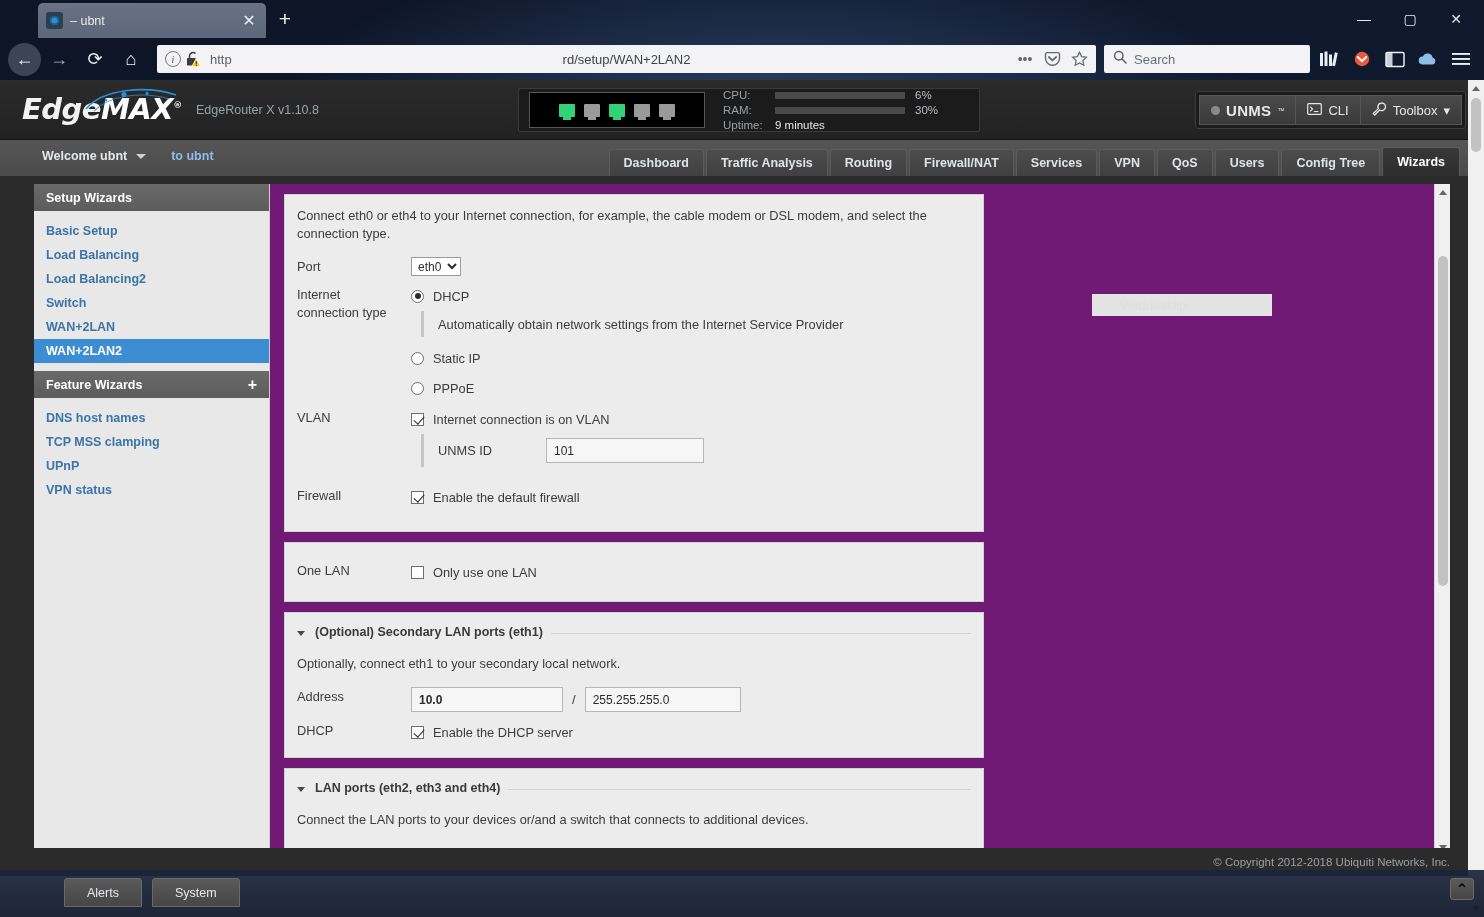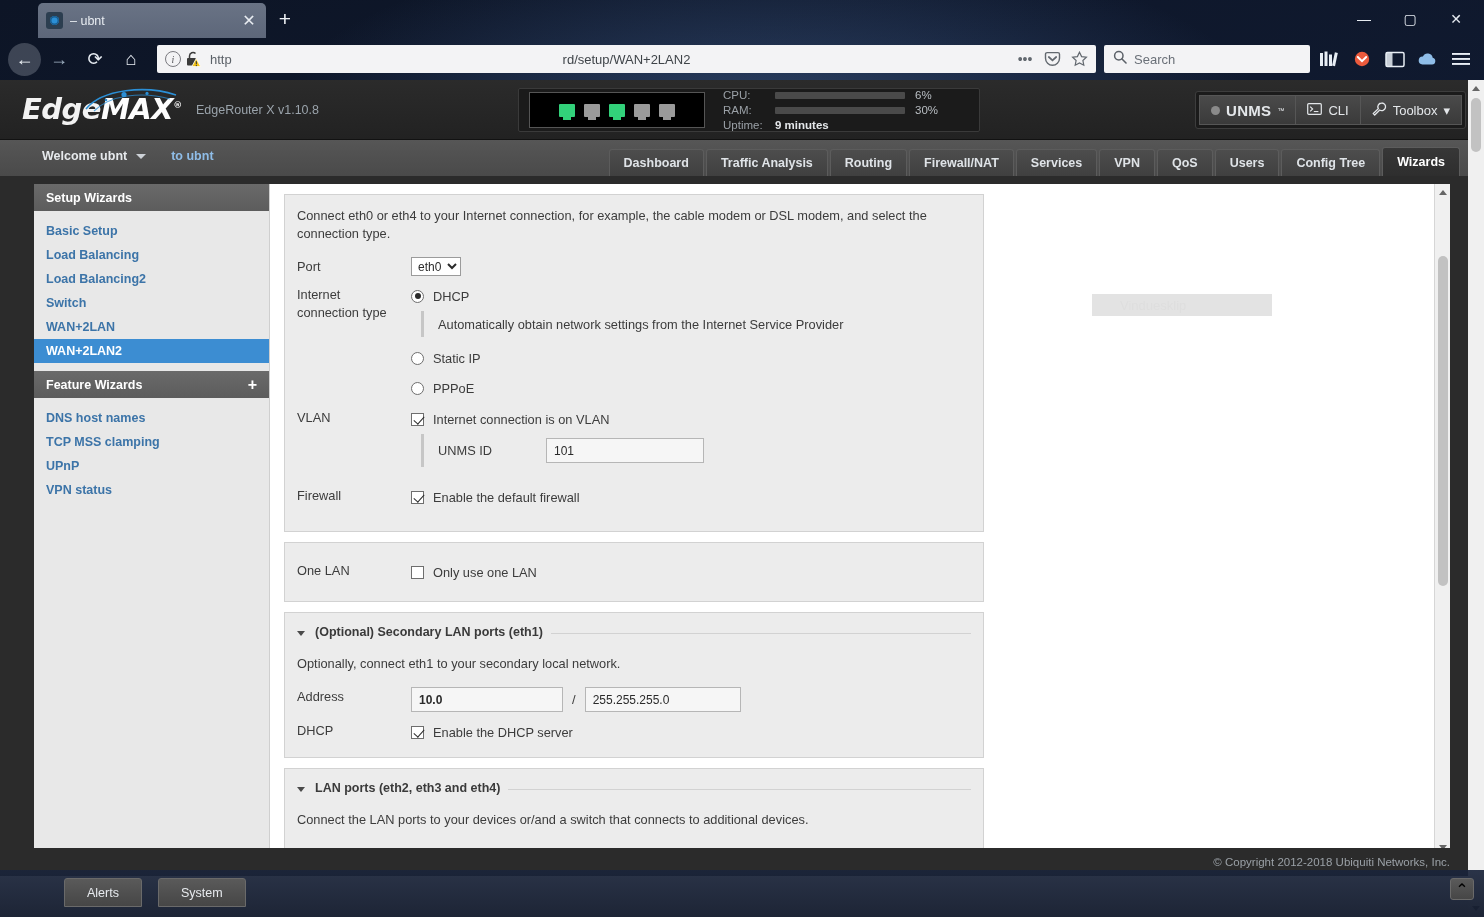--- a/index.html
+++ b/index.html
@@ -149,21 +149,21 @@
     background: inherit;
   }
   .port.on { background: #32d17a; }
   .port.off { background: #9a9a9a; }
   .metrics { margin-left: 18px; font-size: 11.5px; color: #9aa0a6; line-height: 15px; }
   .mrow { display: flex; align-items: center; height: 15px; }
   .mlab { width: 52px; flex: 0 0 auto; }
   .mbar { width: 130px; height: 7px; background: #4a4a4a; border-radius: 1px; overflow: hidden; }
   .mfill { height: 100%; background: #2b8fd6; }
   .mval { margin-left: 10px; color: #b9bec3; }
-  .muptime { color: #e4e7ea; font-weight: bold; margin-left: 0; }
+  .muptime { color: #e4e7ea; font-weight: normal; margin-left: 0; }
 
   .hdr-right {
     position: absolute; right: 18px; top: 11px; height: 38px;
     background: #1b1b1b; border: 1px solid #3d3d3d; border-radius: 3px;
     display: flex; align-items: flex-start; padding: 3px;
   }
   .hbtn {
     height: 30px; display: flex; align-items: center; gap: 6px; padding: 0 11px;
     background: linear-gradient(180deg,#4a4a4a,#3a3a3a);
     border: 1px solid #565656; color: #e4e7ea; font-size: 13px; cursor: pointer;
@@ -202,21 +202,21 @@
   }
   .side-plus { font-size: 16px; font-weight: bold; color: #fff; cursor: pointer; line-height: 1; }
   .side-list { padding: 8px 0; }
   .side-item {
     height: 24px; display: flex; align-items: center; padding: 0 12px;
     color: #3c74a8; font-size: 12.5px; font-weight: bold; cursor: pointer;
   }
   .side-item.sel { background: #3c8dd2; color: #fff; }
 
   
-  .main { flex: 1 1 auto; position: relative; background: #ffffff; overflow: hidden; }
+  .main { flex: 1 1 auto; position: relative; background: #701a75; overflow: hidden; }
   .watermark {
     position: absolute; left: 822px; top: 110px; width: 180px; height: 22px;
     color: #dedede; font-size: 13px; display: flex; align-items: center; padding-left: 28px;
     background: #e3e3e3;
   }
   .form { position: absolute; left: 14px; top: 0; width: 700px; padding: 10px 0 0 0; }
 
   .fieldset {
     border: 1px solid #d2d2d2; background: #ececec; margin-bottom: 10px; padding: 12px 12px 14px 12px;
   }
@@ -298,21 +298,21 @@
     position: absolute; right: 0; top: 0; width: 16px; height: 837px; background: #f0f0f0;
   }
   .ps-up { position: absolute; top: 0; }
   .ps-thumb { position: absolute; left: 3px; top: 18px; width: 10px; height: 54px; background: #c2c2c2; border-radius: 5px; }
 
   
   #taskbar {
     position: absolute; left: 0; bottom: 0; width: 1484px; height: 47px;
     background: linear-gradient(180deg, rgba(26,36,58,.92), rgba(18,26,44,.95));
   }
-  .tb-btns { position: absolute; left: 64px; top: 8px; display: flex; gap: 16px; }
+  .tb-btns { position: absolute; left: 64px; top: 8px; display: flex; gap: 10px; }
   .tbtn {
     height: 29px; padding: 0 22px; display: flex; align-items: center;
     background: linear-gradient(180deg,#5a5a5a,#464646);
     border: 1px solid #6a6a6a; border-radius: 3px 3px 0 0;
     color: #e7eaee; font-size: 12.5px; cursor: pointer;
   }
   .tb-scroll-up {
     position: absolute; right: 10px; top: 8px; width: 24px; height: 22px;
     background: linear-gradient(180deg,#5a5a5a,#464646); border: 1px solid #6a6a6a; border-radius: 3px;
     display: flex; align-items: center; justify-content: center; cursor: pointer;

